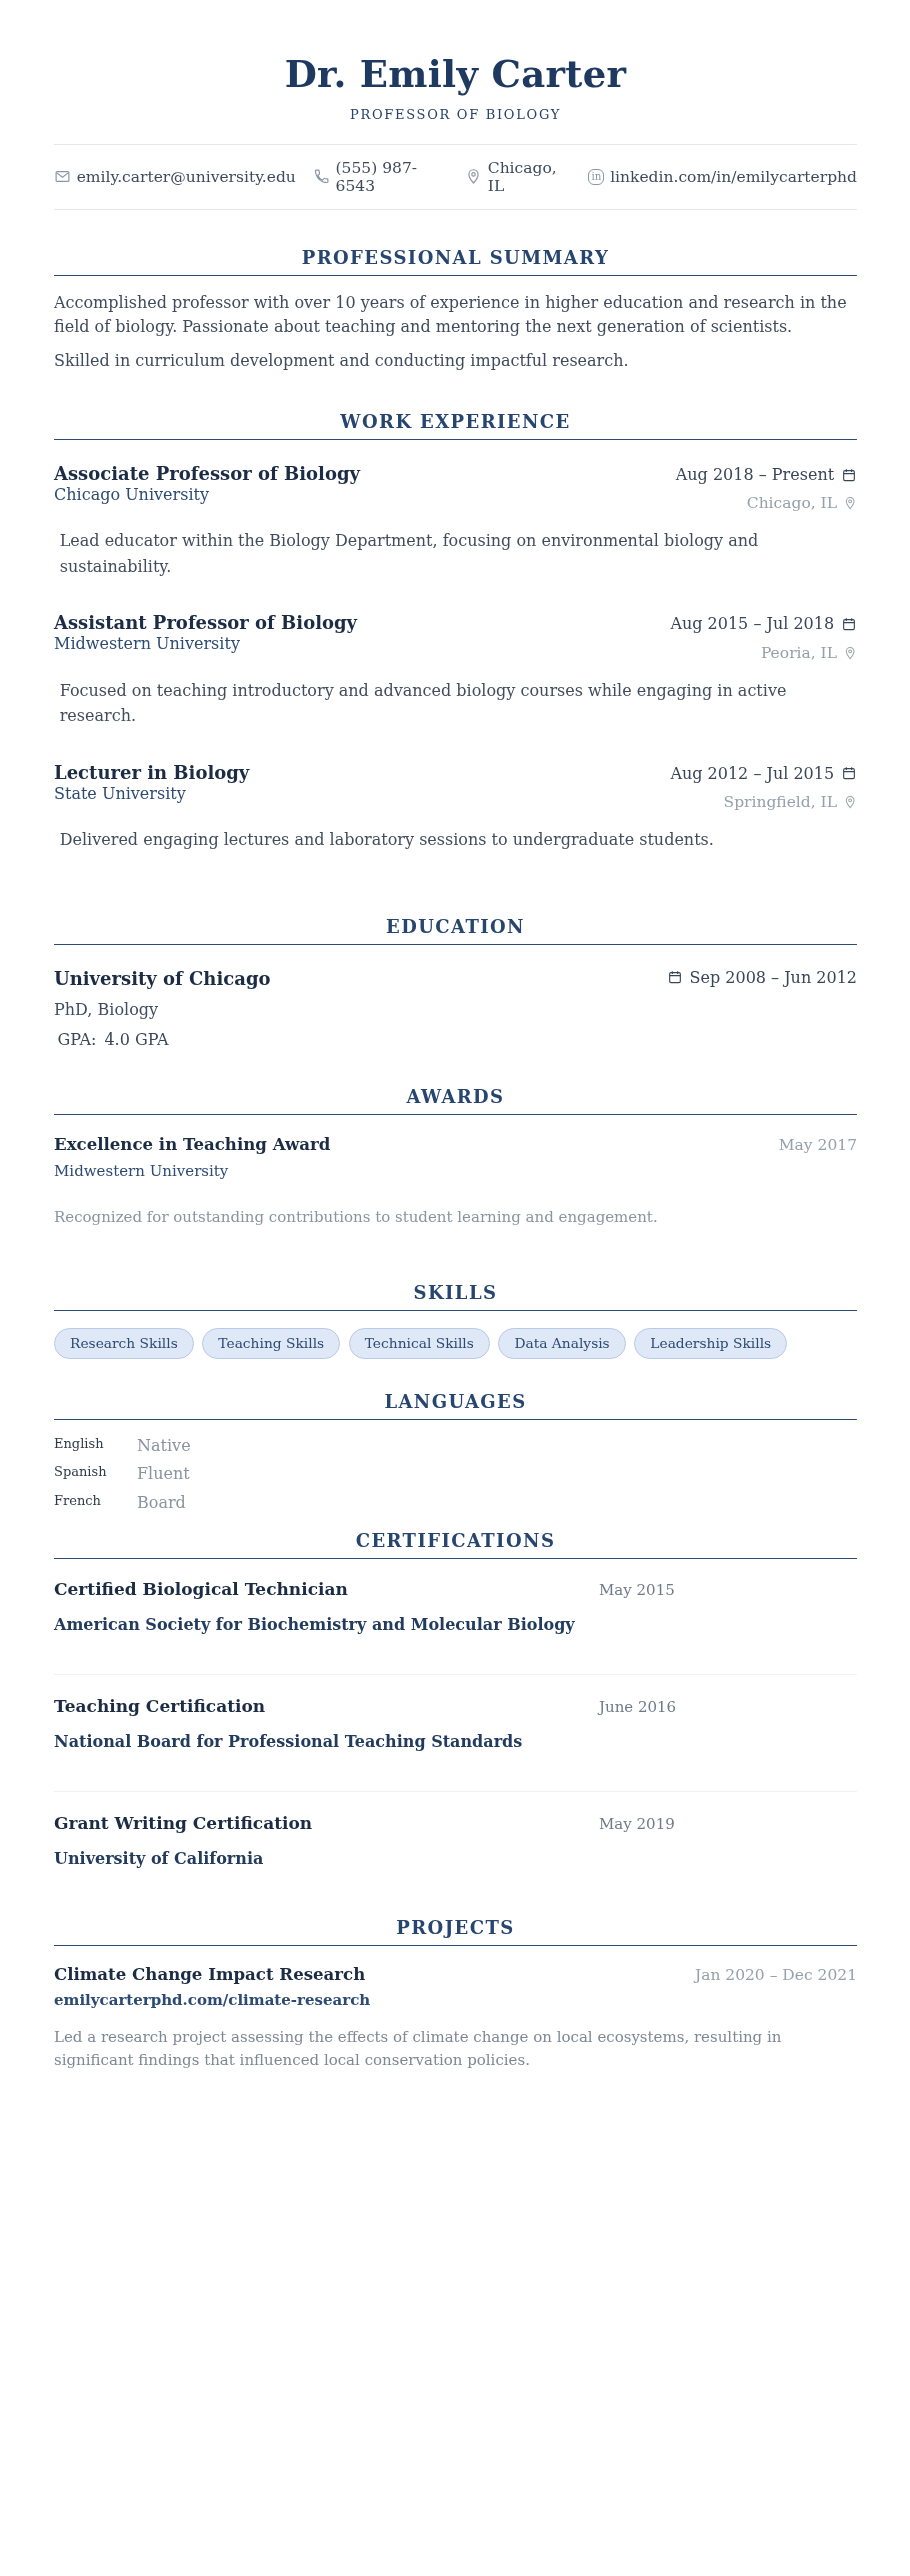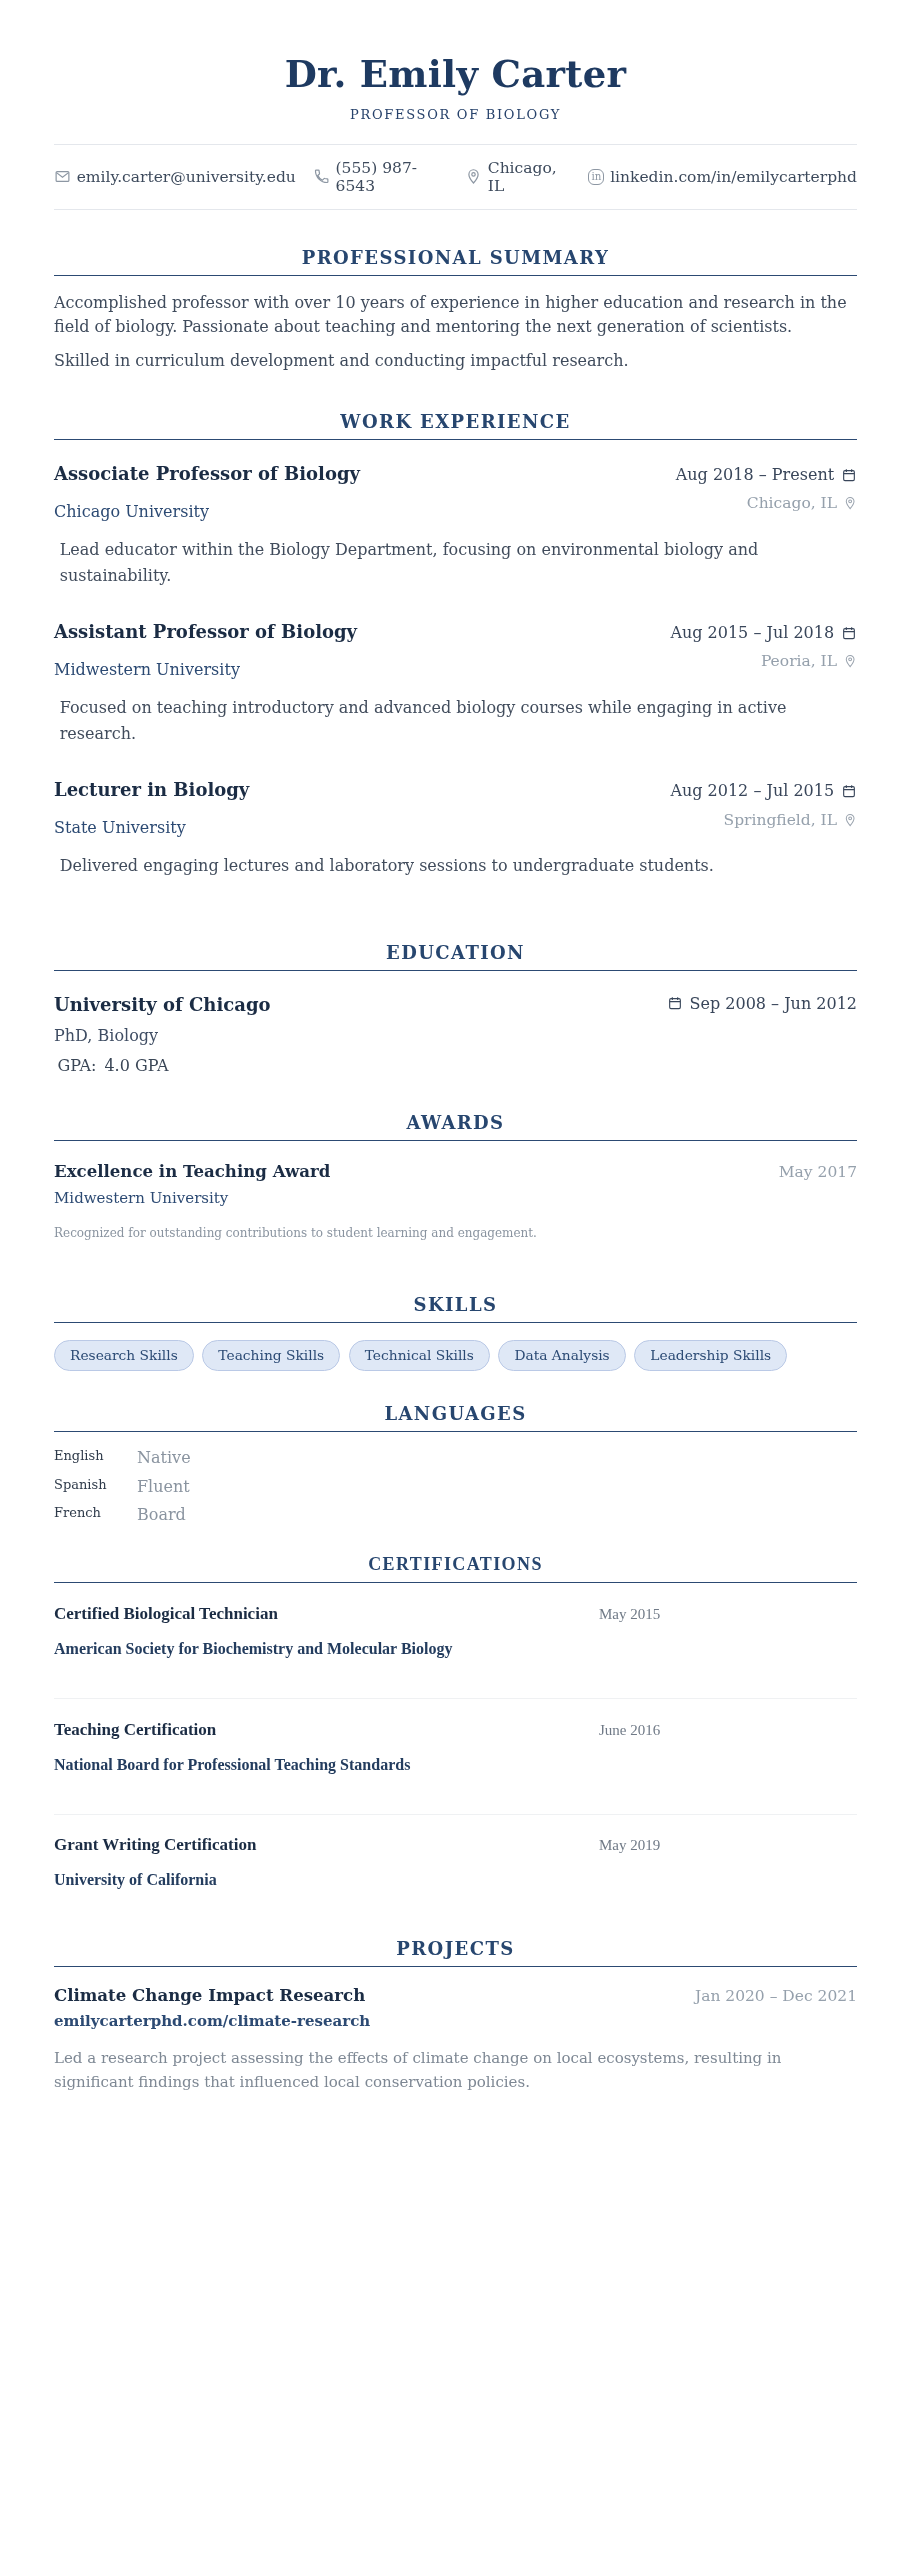--- a/index.html
+++ b/index.html
@@ -56,40 +56,40 @@
   }
   .section-rule{border:none;border-top:1.7px solid #2c4a73;margin-top:6.9px;}
 
   .para{font-size:16px;line-height:1.55;color:var(--text);margin-top:15px;}
   .para + .para{margin-top:9.2px;}
 
   
   .entry{margin-top:23px;}
   .entry-row{display:flex;justify-content:space-between;align-items:baseline;}
   .entry-title{font-size:18px;font-weight:bold;color:var(--accent-dark);}
-  .entry-company{font-size:16px;color:#2c4a73;margin-top:18px;}
+  .entry-company{font-size:16px;color:#2c4a73;margin-top:1px;}
   .entry-right{text-align:right;flex:0 0 auto;}
   .date-line{display:flex;align-items:center;gap:6.9px;justify-content:flex-end;
     font-size:16px;color:#39465a;}
   .loc-line{display:flex;align-items:center;gap:5.7px;justify-content:flex-end;
     font-size:15.5px;color:var(--muted);margin-top:10.3px;}
   .mini-icon{width:16px;height:16px;color:#39465a;}
   .mini-icon svg{width:100%;height:100%;display:block;}
   .mini-icon.gray{color:#9aa3ae;width:14.3px;height:14.3px;}
   .entry-desc{font-size:16px;line-height:1.6;color:#414c5c;margin-top:16px;padding-left:5.7px;}
 
   
   .edu-degree{font-size:16px;color:#3f4d63;margin-top:10.3px;}
   .edu-gpa{font-size:16px;color:#3a4656;margin-top:11.5px;padding-left:3.4px;}
   .edu-gpa .gpa-val{margin-left:8px;}
 
   
   .award-date{font-size:15.5px;color:var(--muted);}
   .award-org{font-size:15px;color:#2c4a73;margin-top:8px;}
-  .award-desc{font-size:12px;color:var(--muted-text);margin-top:17px;line-height:1.55;}
+  .award-desc{font-size:15px;color:var(--muted-text);margin-top:26px;line-height:1.55;}
 
   
   .pill-row{display:flex;flex-wrap:wrap;gap:8.6px;margin-top:17px;}
   .pill{
     background:var(--pill-bg);border:1.1px solid var(--pill-border);
     border-radius:573px;padding:6.3px 15px;font-size:13.8px;color:#2b4a74;
     line-height:1.2;white-space:nowrap;
   }
 
   
@@ -313,21 +313,21 @@
         <span class="lang-name">Spanish</span>
         <span class="lang-level">Fluent</span>
       </div>
       <div class="lang-row">
         <span class="lang-name">French</span>
         <span class="lang-level">Board</span>
       </div>
     </div>
   </div>
 
-  <div class="section" style="margin-top:30px;font-family:Liberation Serif, serif;">
+  <div class="section" style="margin-top:18px;">
     <div class="section-heading">CERTIFICATIONS</div>
     <hr class="section-rule">
 
     <div class="cert-item">
       <div class="cert-grid">
         <div class="cert-name">Certified Biological Technician</div>
         <div class="cert-date">May 2015</div>
       </div>
       <div class="cert-org">American Society for Biochemistry and Molecular Biology</div>
     </div>

